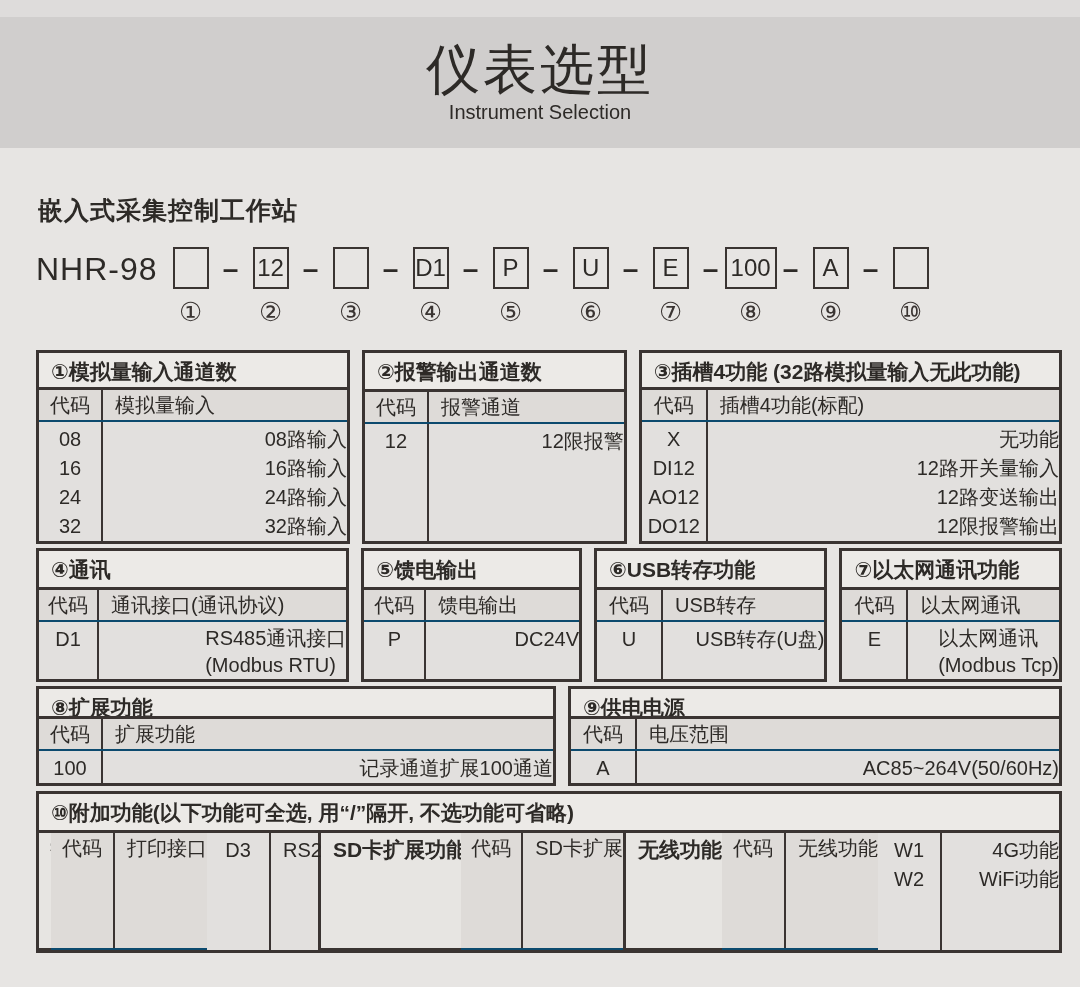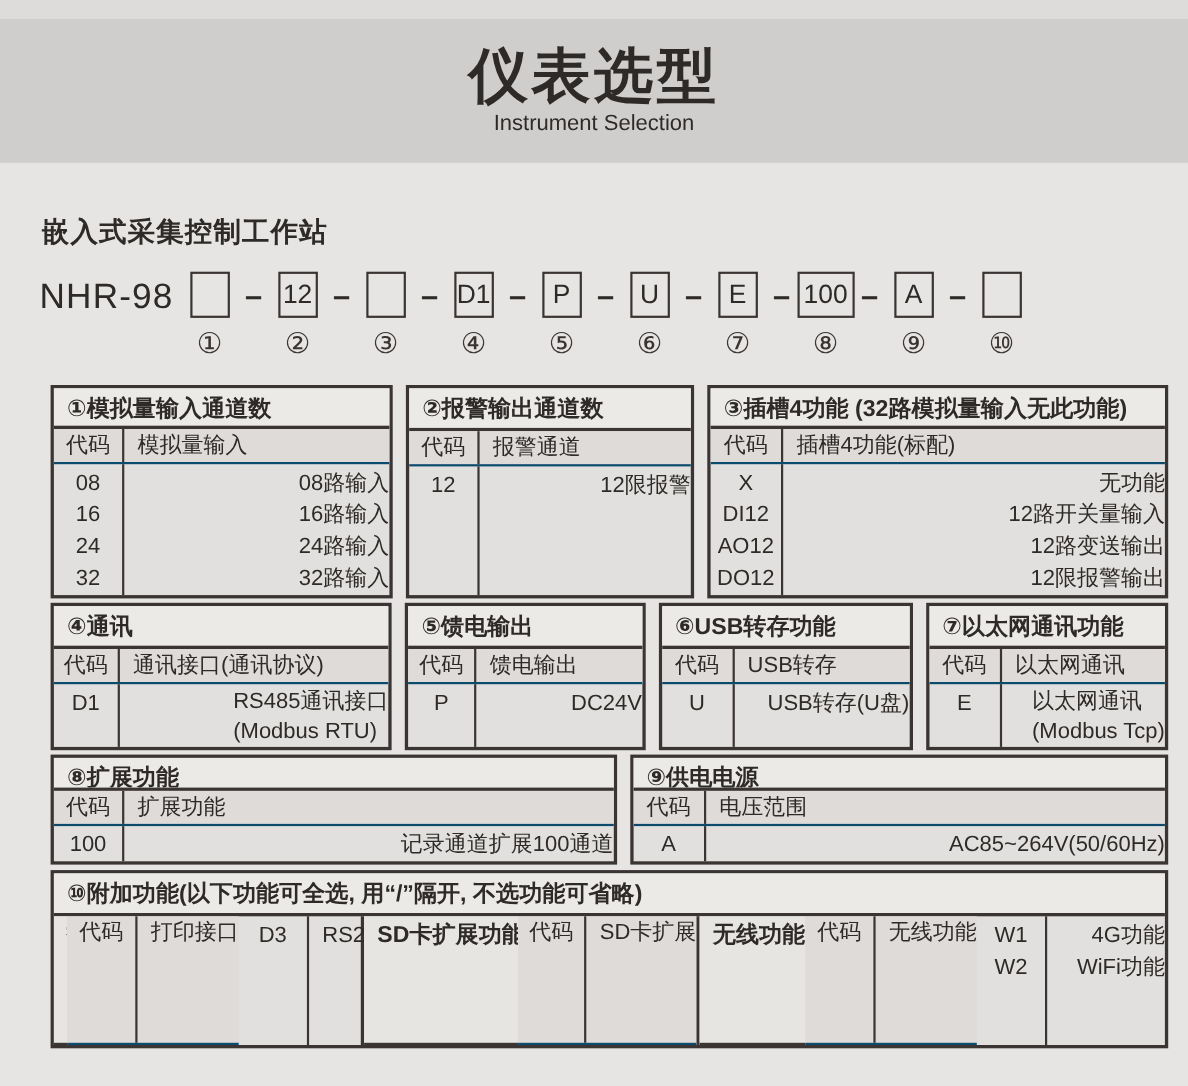--- a/index.html
+++ b/index.html
@@ -8,42 +8,42 @@
     background:#e7e5e3;
     color:#2d2a27;
     font-family:"Liberation Sans","DejaVu Sans",sans-serif;
     overflow:hidden;
   }
   .top-strip { height:17px; background:#dedcdb; }
   .hero {
     height:131px; background:#d0cecd;
     display:flex; flex-direction:column; align-items:center; justify-content:center;
   }
-  .hero-title { font-size:54px; font-weight:bold; letter-spacing:3px; line-height:1.05; }
+  .hero-title { font-size:54px; font-weight:normal; letter-spacing:3px; line-height:1.05; }
   .hero-sub { font-size:20px; margin-top:3px; }
 
   .content { margin-left:36px; width:1026px; }
 
   .sec-title { margin:46px 0 0 2px; font-size:25px; font-weight:bold; letter-spacing:1px; }
 
   
   .model { display:flex; align-items:flex-start; margin-top:20px; }
   .model-prefix { font-size:32px; line-height:44px; letter-spacing:1px; margin-right:10px; }
   .pos { display:flex; flex-direction:column; align-items:center; width:46px; }
   .mbox {
     width:36px; height:42px; border:2px solid #3a3432;
     display:flex; align-items:center; justify-content:center;
     font-size:24px;
   }
   .mbox.wide { width:52px; }
   .mdash { font-size:28px; font-weight:bold; line-height:44px; width:34px; text-align:center; }
   .mnum { font-size:26px; margin-top:8px; color:#3a3432; }
 
   
-  .band { display:flex; gap:12px; margin-top:4px;margin-left:10px; }
+  .band { display:flex; gap:12px; margin-top:4px; }
   .band1 { margin-top:22px; height:194px; }
   .band2 { height:134px; }
   .band3 { height:100px; }
   .band4 { height:162px; margin-top:5px; }
 
   .tbl {
     border:3px solid #3a3432; background:#e2e0de;
     display:flex; flex-direction:column;
   }
   .tbl-title {

